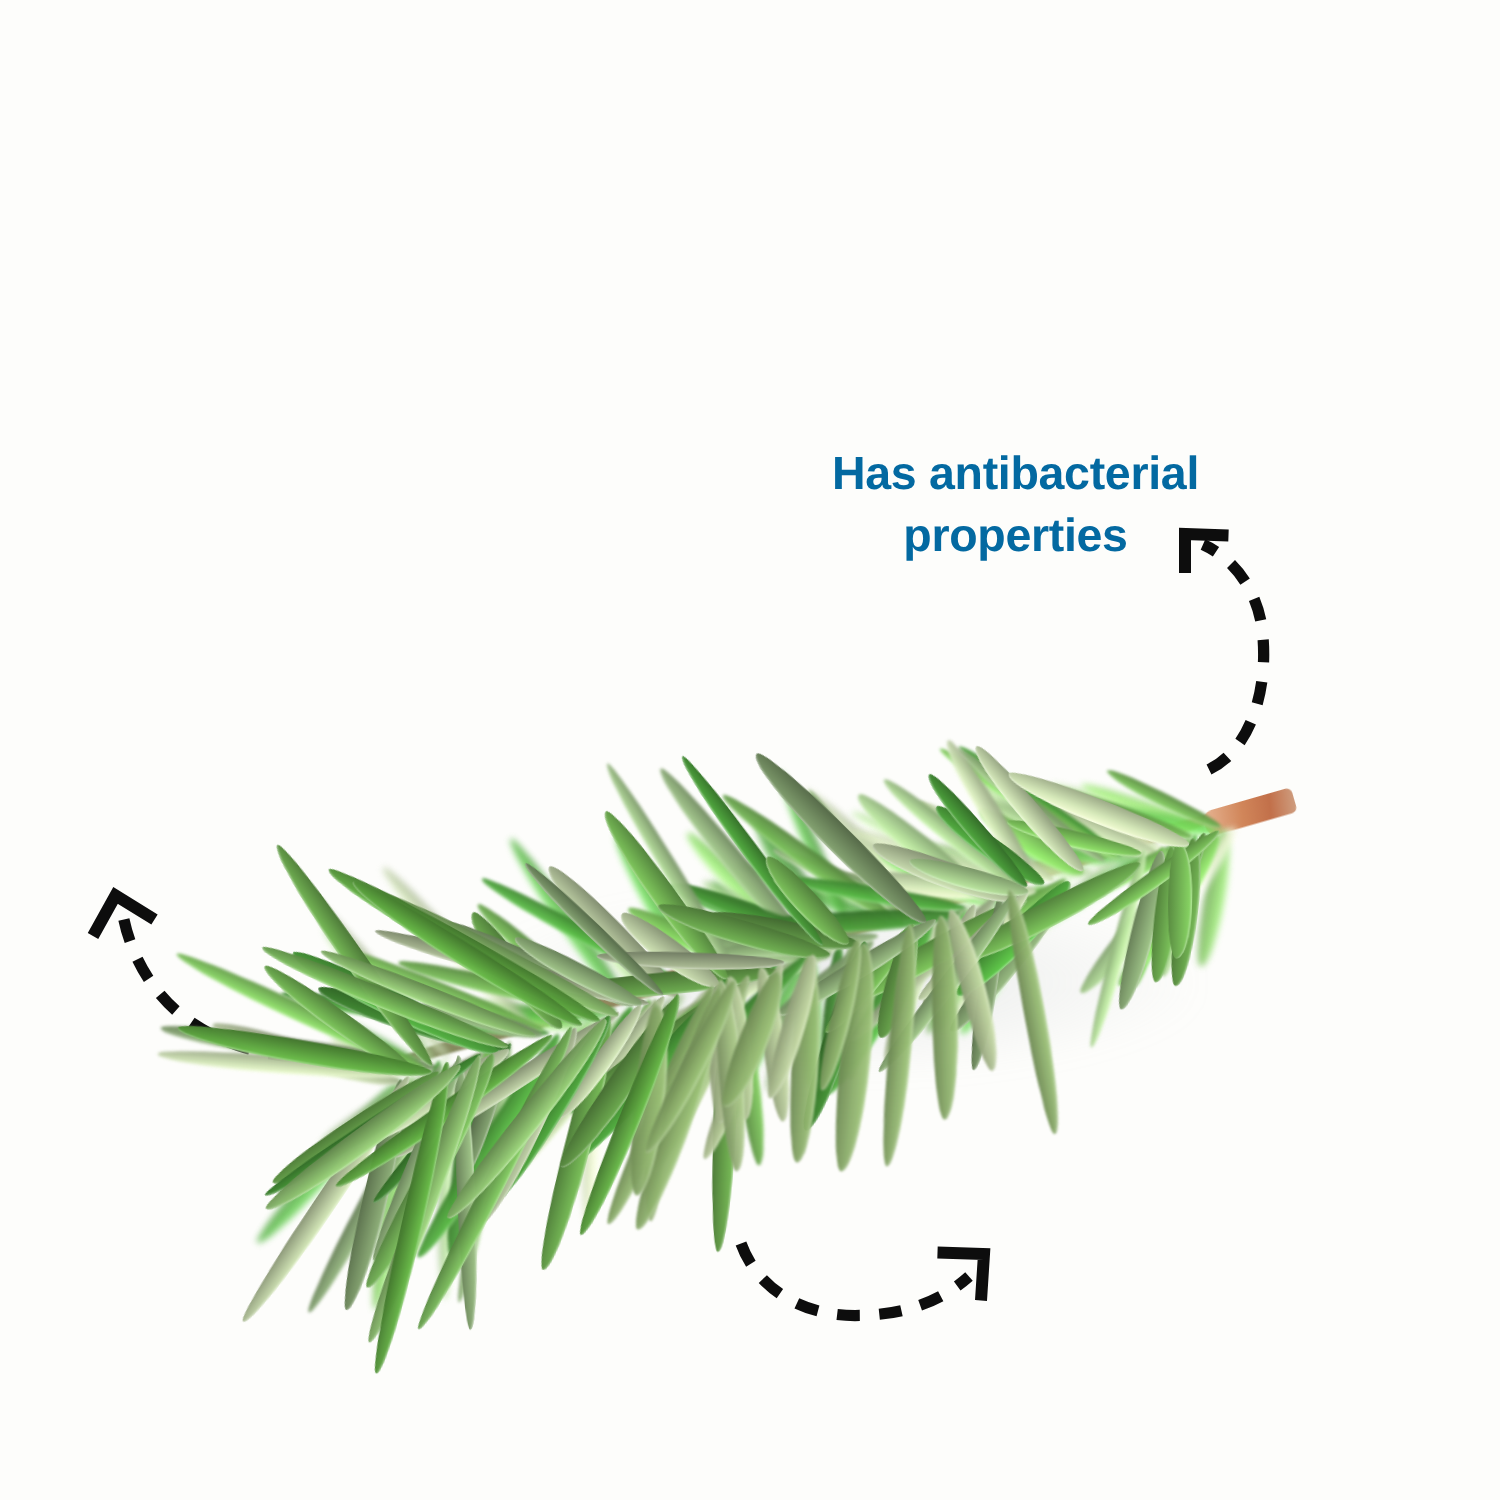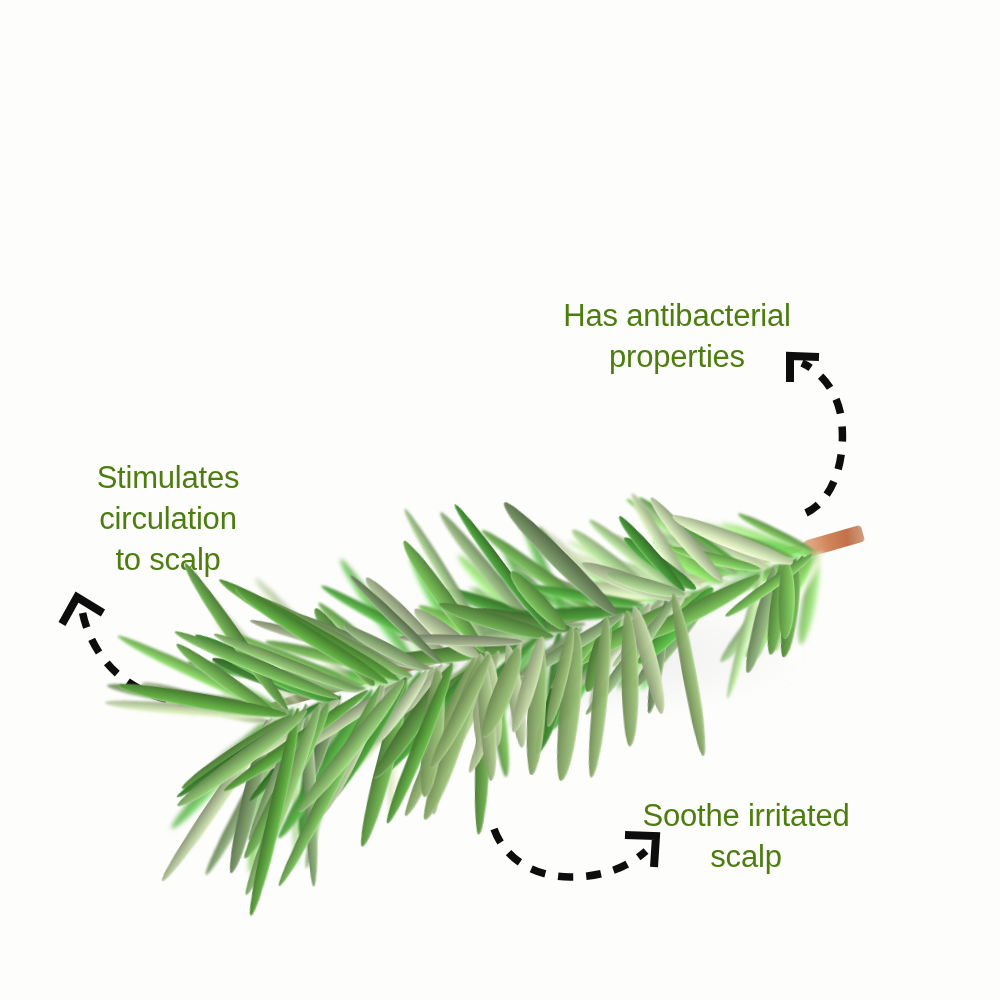--- a/index.html
+++ b/index.html
@@ -46,23 +46,23 @@
     letter-spacing: 0.2px;
     text-align: center;
     white-space: nowrap;
     transform: scaleX(0.94);
     transform-origin: center;
   }
 
   
   .annot {
     position: absolute;
-    color: #4d7c0f;
+    color: #0369a1;
     font-family: "Liberation Sans", sans-serif;
-    font-weight: normal;
+    font-weight: bold;
     font-size: 31px;
     line-height: 1.32;
     text-align: center;
     letter-spacing: -0.2px;
     white-space: pre-line;
   }
   #annot-antibacterial {
     left: 492px;
     top: 296px;
     width: 370px;
@@ -392,30 +392,25 @@
   </div>
 
   <div class="annot" id="annot-antibacterial">Has antibacterial
 properties</div>
 
   <svg class="arrow-svg" id="arrow-antibacterial" width="110" height="200" viewBox="0 0 110 200">
     <path class="arrow-path" d="M 46 183 C 73 170, 85 132, 82 95 C 80 64, 62 42, 42 33"></path>
     <polyline class="arrow-head" points="30,52 30,26 59,27"></polyline>
   </svg>
 
-  <div class="annot" id="annot-circulation">Stimulates
-circulation
-to scalp</div>
 
   <svg class="arrow-svg" id="arrow-circulation" width="190" height="140" viewBox="0 0 190 140">
     <path class="arrow-path" d="M 172 124 C 140 128, 100 120, 70 96 C 48 78, 36 52, 32 30"></path>
     <polyline class="arrow-head" points="12,44 27,17 53,33"></polyline>
   </svg>
 
-  <div class="annot" id="annot-soothe">Soothe irritated
-scalp</div>
 
   <svg class="arrow-svg" id="arrow-soothe" width="210" height="90" viewBox="0 0 210 90">
     <path class="arrow-path" d="M 24 24 C 34 52, 62 72, 100 72 C 134 72, 158 62, 176 46"></path>
     <polyline class="arrow-head" points="155,30 186,31 184,62"></polyline>
   </svg>
 
 </div>
 
 </body></html>

